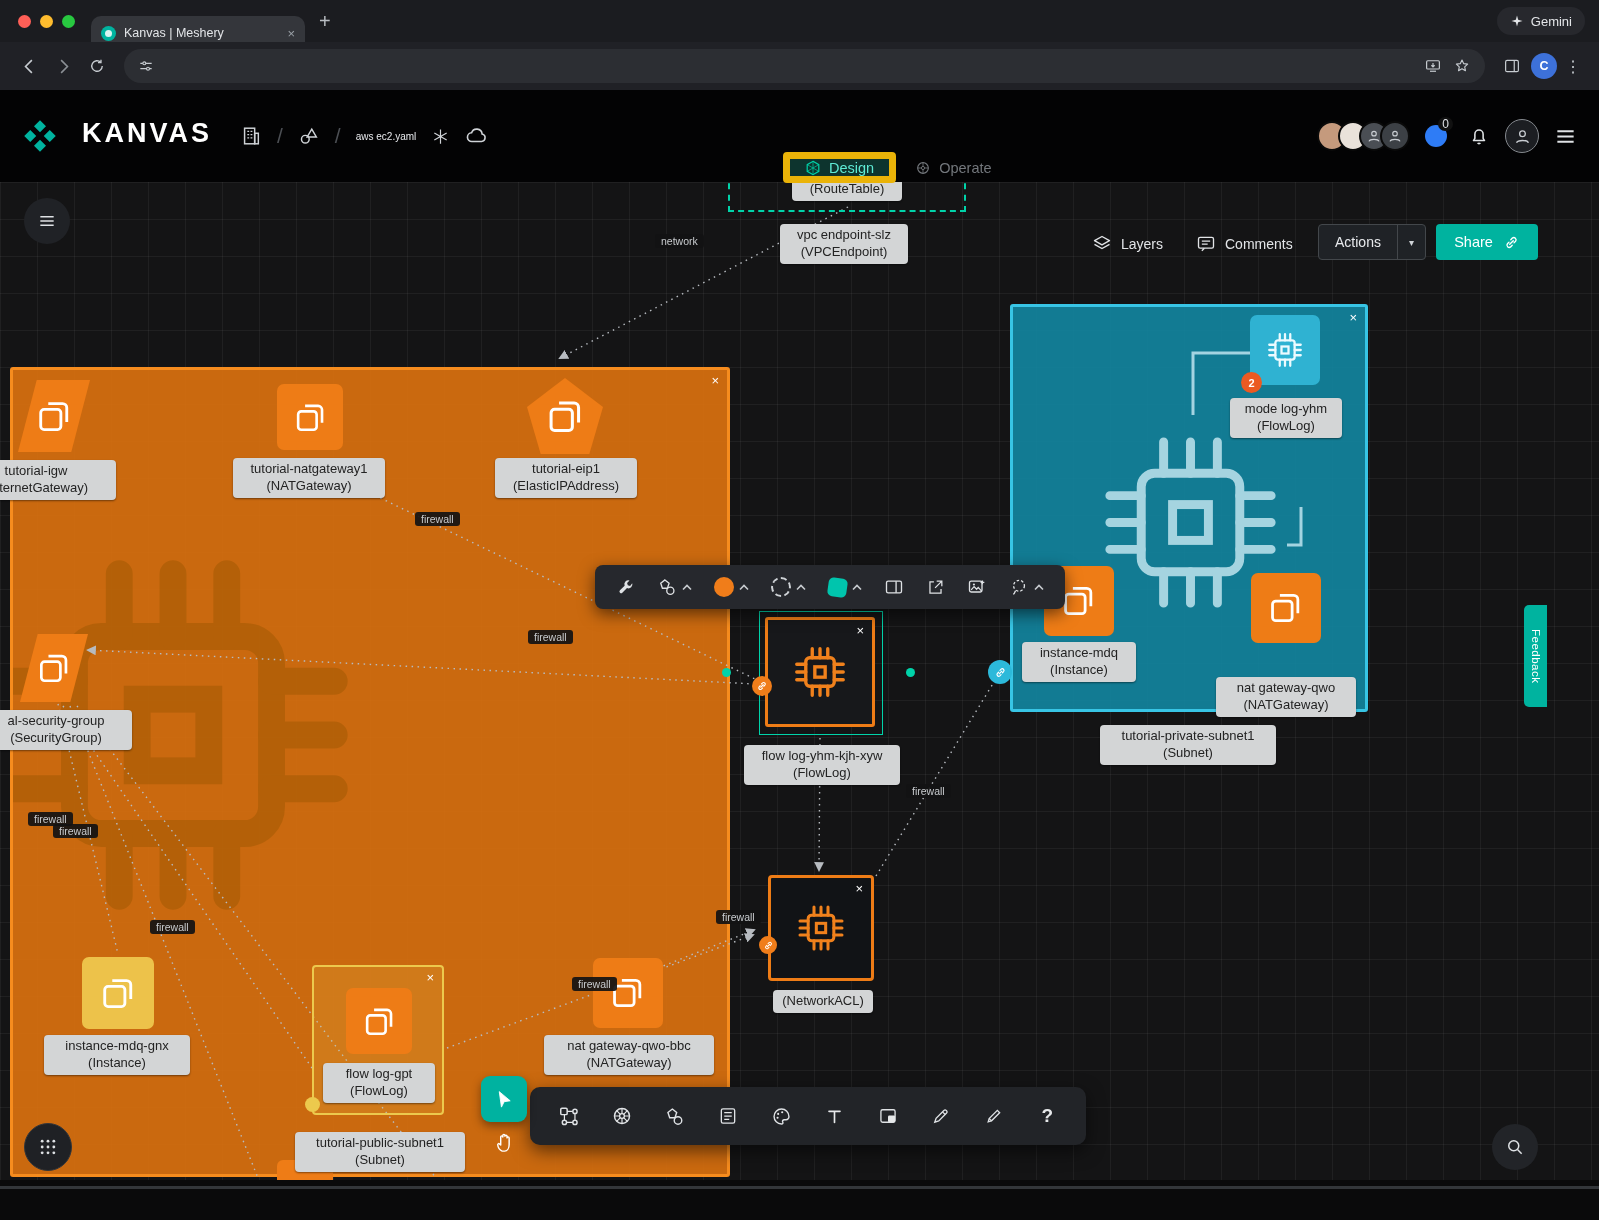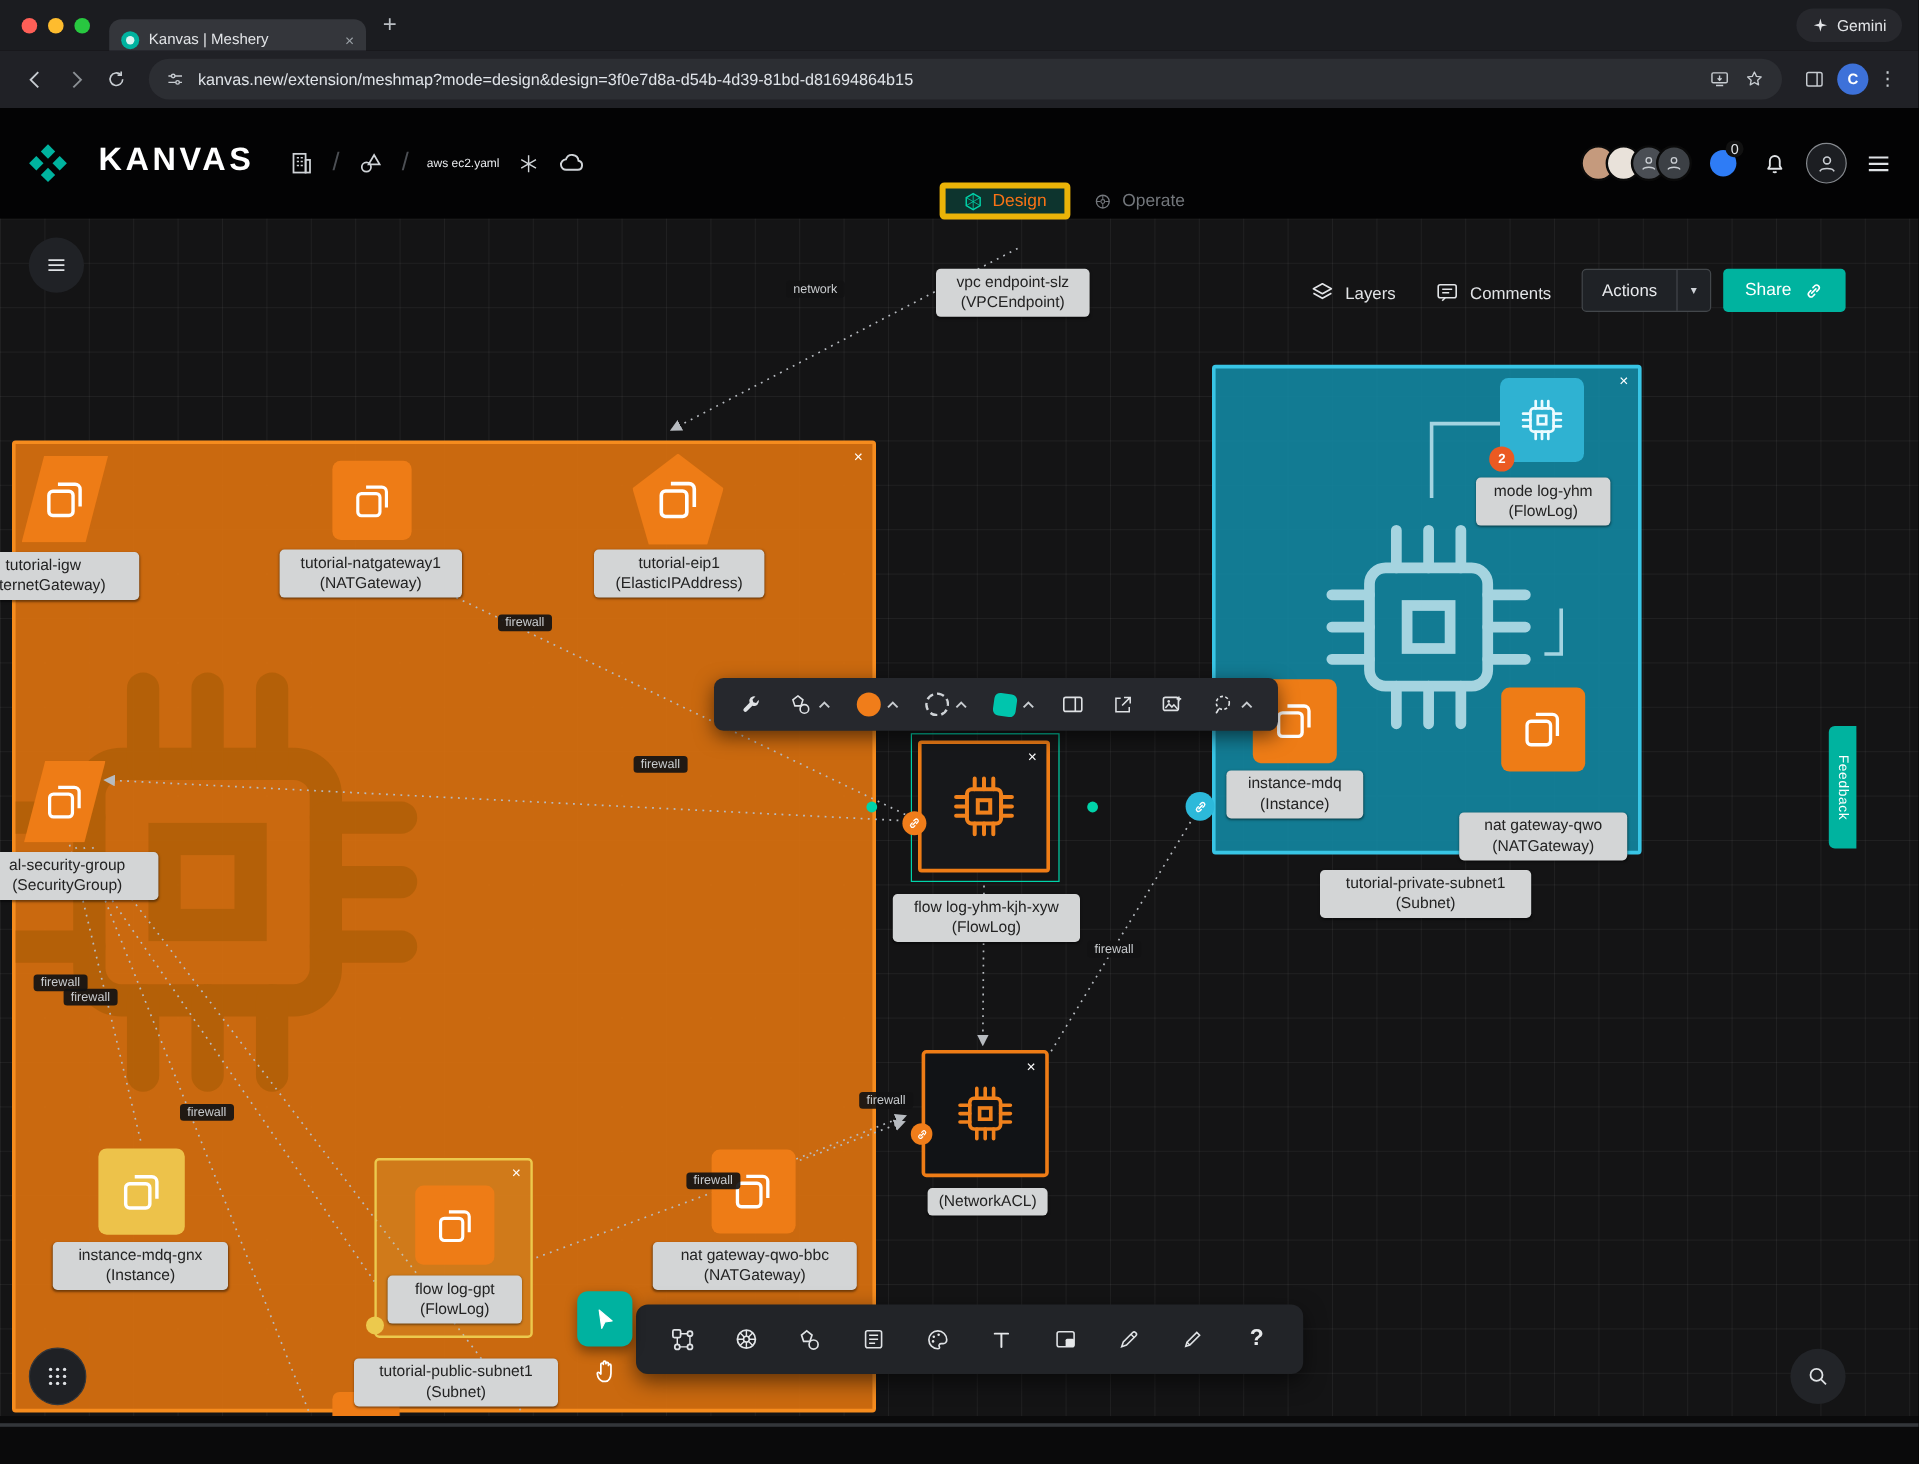--- a/index.html
+++ b/index.html
@@ -30,21 +30,21 @@
   .crumbs{display:flex;align-items:center;gap:15px;margin-left:28px}
   .slash{color:#4c4f54;font-size:21px;font-weight:300}
   .filename{font-size:10px;color:#e8eaed}
   .hdr-right{margin-left:auto;display:flex;align-items:center;gap:15px}
   .avstack{display:flex;align-items:center}
   .av{width:30px;height:30px;border-radius:50%;border:2px solid #0a0a0a;margin-left:-9px;display:flex;align-items:center;justify-content:center;flex:none}
   .badge-blue{width:22px;height:22px;border-radius:50%;background:#2e7cf6;flex:none}
   .badge-num{color:#dfe2e5;font-size:12px;margin-left:-9px;background:#111;border-radius:8px;padding:0 4px;position:relative;top:-8px}
   .mode-tabs{position:absolute;left:783px;top:62px;display:flex;gap:4px;z-index:21}
   .mode{height:31px;padding:0 15px;display:flex;align-items:center;gap:8px;font-size:14.5px;border-radius:4px}
-  .mode.design{background:#0d342e;border:5px solid #eab308;color:#f97316}
+  .mode.design{background:#0d342e;border:7px solid #eab308;color:#5eead4}
   .mode.operate{color:#73777c}
 
   
   .canvas{position:absolute;top:182px;left:0;right:0;height:998px;overflow:hidden;background-color:#141415;background-image:linear-gradient(rgba(255,255,255,.05) 1px,transparent 1px),linear-gradient(90deg,rgba(255,255,255,.05) 1px,transparent 1px);background-size:37px 37px}
   .menu-fab{position:absolute;left:24px;top:16px;width:46px;height:46px;border-radius:50%;background:#202226;display:flex;align-items:center;justify-content:center;z-index:8}
   .ctl{position:absolute;display:flex;gap:9px;align-items:center;color:#e2e4e7;font-size:14px;z-index:8}
   .btn-actions{position:absolute;left:1318px;top:42px;width:108px;height:36px;background:#1f2226;border:1px solid #43474b;border-radius:4px;display:flex;align-items:center;color:#e8eaed;font-size:14px;z-index:8}
   .btn-actions .lbl{flex:1;text-align:center}
   .btn-actions .sep{width:1px;height:100%;background:#43474b}
   .btn-actions .chev{width:27px;text-align:center;color:#cfd3d7;font-size:10px}
@@ -126,21 +126,20 @@
         </svg>
       </span>
     <div class="omni">
       <svg viewBox="0 0 24 24" width="16">
           <g stroke="#c7ccd1" stroke-width="1.7">
             <path d="M3.5 8h17M3.5 16h17"></path>
           </g>
           <circle cx="9.5" cy="8" r="2.2" fill="#2c2e33" stroke="#c7ccd1" stroke-width="1.7"></circle>
           <circle cx="15" cy="16" r="2.2" fill="#2c2e33" stroke="#c7ccd1" stroke-width="1.7"></circle>
         </svg>
-      <span>kanvas.new/extension/meshmap?mode=design&amp;design=3f0e7d8a-d54b-4d39-81bd-d81694864b15</span>
       <span class="sp"></span>
       <svg viewBox="0 0 24 24" width="18">
           <rect x="3.5" y="5" width="17" height="11" rx="1.5" fill="none" stroke="#c7ccd1" stroke-width="1.6"></rect>
           <path d="M12 8v5M9.8 11l2.2 2.2L14.2 11" fill="none" stroke="#c7ccd1" stroke-width="1.5"></path>
           <path d="M8 19h8" stroke="#c7ccd1" stroke-width="1.6"></path>
         </svg>
       <svg viewBox="0 0 24 24" width="18">
           <path d="M12 4l2.3 4.9 5.2.6-3.9 3.6 1 5.2L12 15.7l-4.6 2.6 1-5.2-3.9-3.6 5.2-.6z" fill="none" stroke="#c7ccd1" stroke-width="1.5" stroke-linejoin="round"></path>
         </svg>
     </div>
@@ -395,20 +394,23 @@
         <span class="edge-label" style="left: 415px; top: 330px;">firewall</span>
         <span class="edge-label" style="left: 528px; top: 448px;">firewall</span>
         <span class="edge-label" style="left: 28px; top: 630px;">firewall</span>
         <span class="edge-label" style="left: 53px; top: 642px;">firewall</span>
         <span class="edge-label" style="left: 150px; top: 738px;">firewall</span>
         <span class="edge-label" style="left: 572px; top: 795px;">firewall</span>
         <span class="edge-label" style="left: 716px; top: 728px;">firewall</span>
         <span class="edge-label" style="left: 906px; top: 602px;">firewall</span>
       </div>
 
+    <div style="position:absolute;left:728px;top:-10px;width:238px;height:40px;border:2px dashed #00D3A9;z-index:3">
+      <div class="chip-label" style="left:62px;top:4px;width:110px">(RouteTable)</div>
+    </div>
 
     <div class="chip-label" style="left:780px;top:42px;width:128px">
       <div>vpc endpoint-slz</div>
         <div>(VPCEndpoint)</div>
     </div>
 
     <div style="position:absolute;left:759px;top:429px;width:124px;height:124px;border:1.5px solid #00D3A9;z-index:5">
       <div style="position:absolute;left:5px;top:5px;width:110px;height:110px;border:3px solid #ee7c16;background:#17181b;border-radius:3px;display:flex;align-items:center;justify-content:center">
         <div id="chip-center" style="width:62px;height:62px"><svg viewBox="0 0 48 48" style="width:100%;height:100%">
               <g fill="none" stroke="#f0811c" stroke-width="2.6" stroke-linecap="round" opacity="1">

